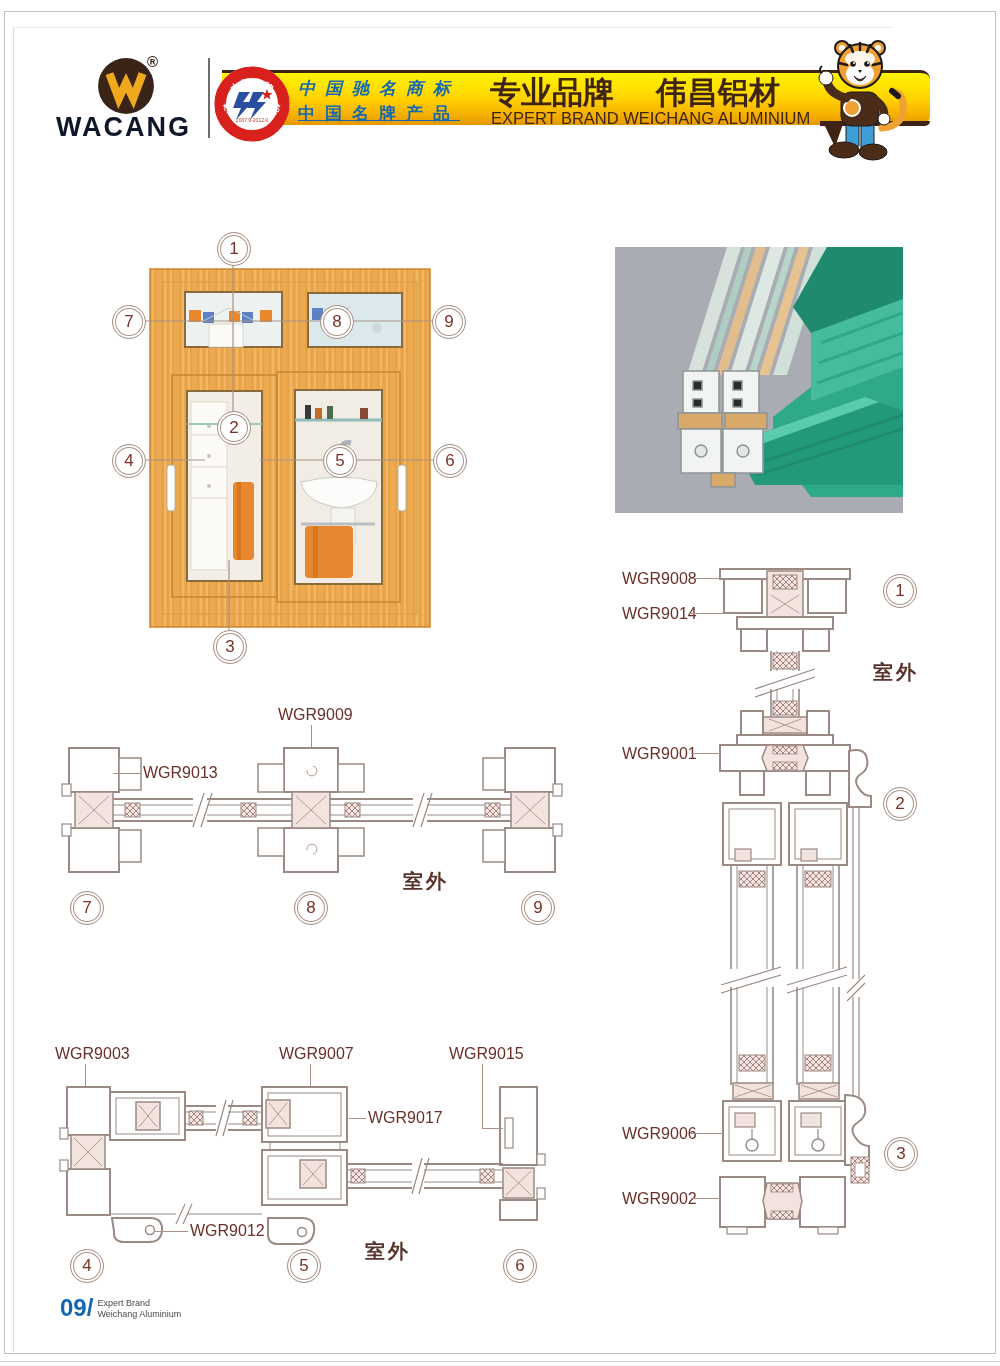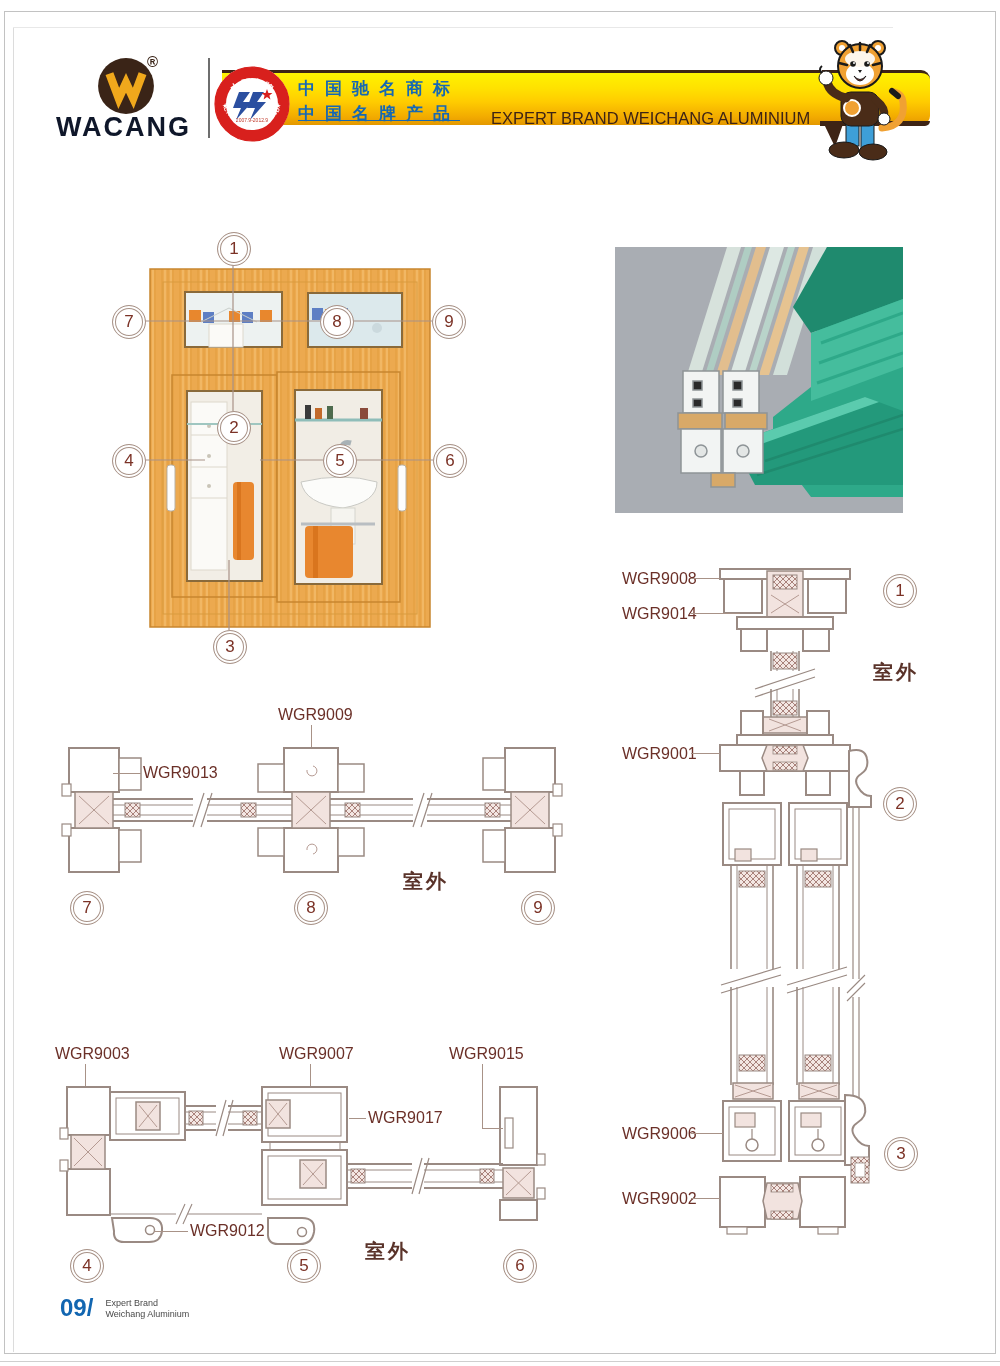--- a/index.html
+++ b/index.html
@@ -30,21 +30,21 @@
   
   .wgr{position:absolute;font-size:16px;color:#6B3028;white-space:nowrap;}
   .outdoor{position:absolute;font-size:20px;font-weight:bold;color:#5A332A;letter-spacing:3px;white-space:nowrap;}
   .lead-h{position:absolute;height:1px;background:#A89287;}
   .lead-v{position:absolute;width:1px;background:#A89287;}
   .callout{position:absolute;width:32px;height:32px;border-radius:50%;border:1px solid #A89287;background:#fff;
            box-shadow:inset 0 0 0 2px #fff,inset 0 0 0 3px #A89287;
            display:flex;align-items:center;justify-content:center;font-size:17px;color:#7B3226;}
 
   
-  .footer{position:absolute;left:60px;top:1296px;display:flex;align-items:flex-start;gap:12px;}
+  .footer{position:absolute;left:60px;top:1296px;display:flex;align-items:flex-start;gap:4px;}
   .footer-no{font-size:24px;font-weight:bold;color:#1266B1;line-height:24px;}
   .footer-tag{font-size:9px;color:#4A4A4A;line-height:11px;padding-top:2px;}
 </style>
 </head>
 <body>
 
 <div class="page">
 
   <div class="border-outer"></div>
   <div class="border-bottom2"></div>
@@ -77,22 +77,26 @@
       <textPath href="#bBot" startOffset="50%" text-anchor="middle">CHINA TOP BRAND</textPath>
     </text>
     <text x="10" y="50" font-size="7" fill="#FFF">★</text>
     <text x="63" y="50" font-size="7" fill="#FFF">★</text>
     <path d="M27,34 h11 l-7,10 h9 l-16,18 5,-12 h-8 z" fill="#2B4FA0"></path>
     <path d="M41,34 h11 l-7,10 h9 l-16,18 5,-12 h-8 z" fill="#2B4FA0"></path>
     <polygon points="55,31 56.4,35 60.4,35 57.4,37.5 58.4,41.5 55,39 51.6,41.5 52.6,37.5 49.6,35 53.6,35" fill="#D8201D"></polygon>
     <text x="40" y="64" font-size="5" fill="#C0392B" text-anchor="middle">2007.9-2012.9</text>
   </svg>
 
-  <div class="claim" style="top:77px;">中国驰名商标</div>
+  <div class="claim" style="top:77px;font-style:italic;">中国驰名商标</div>
   <div class="claim" style="top:102px;text-decoration:underline;">中国名牌产品</div>
+  <div class="slogan-row">
+    <span>专业品牌</span>
+    <span>伟昌铝材</span>
+  </div>
   <div class="slogan-en">EXPERT BRAND WEICHANG ALUMINIUM</div>
 
   <svg class="abs" style="left:816px;top:36px;" width="95" height="128" viewBox="0 0 95 128">
     <path d="M66,92 Q90,90 87,66 Q86,58 78,56" fill="none" stroke="#F0A133" stroke-width="7" stroke-linecap="round"></path>
     <path d="M82,60 L76,55" stroke="#1a1a1a" stroke-width="6" stroke-linecap="round"></path>
     <rect x="30" y="86" width="13" height="24" fill="#3E9FD8" stroke="#1a1a1a"></rect>
     <rect x="45" y="86" width="13" height="26" fill="#3E9FD8" stroke="#1a1a1a"></rect>
     <ellipse cx="28" cy="114" rx="15" ry="8" fill="#4A2C18" stroke="#1a1a1a"></ellipse>
     <ellipse cx="57" cy="116" rx="14" ry="8" fill="#4A2C18" stroke="#1a1a1a"></ellipse>
     <rect x="25" y="56" width="38" height="34" rx="10" fill="#4A2C18" stroke="#1a1a1a"></rect>

